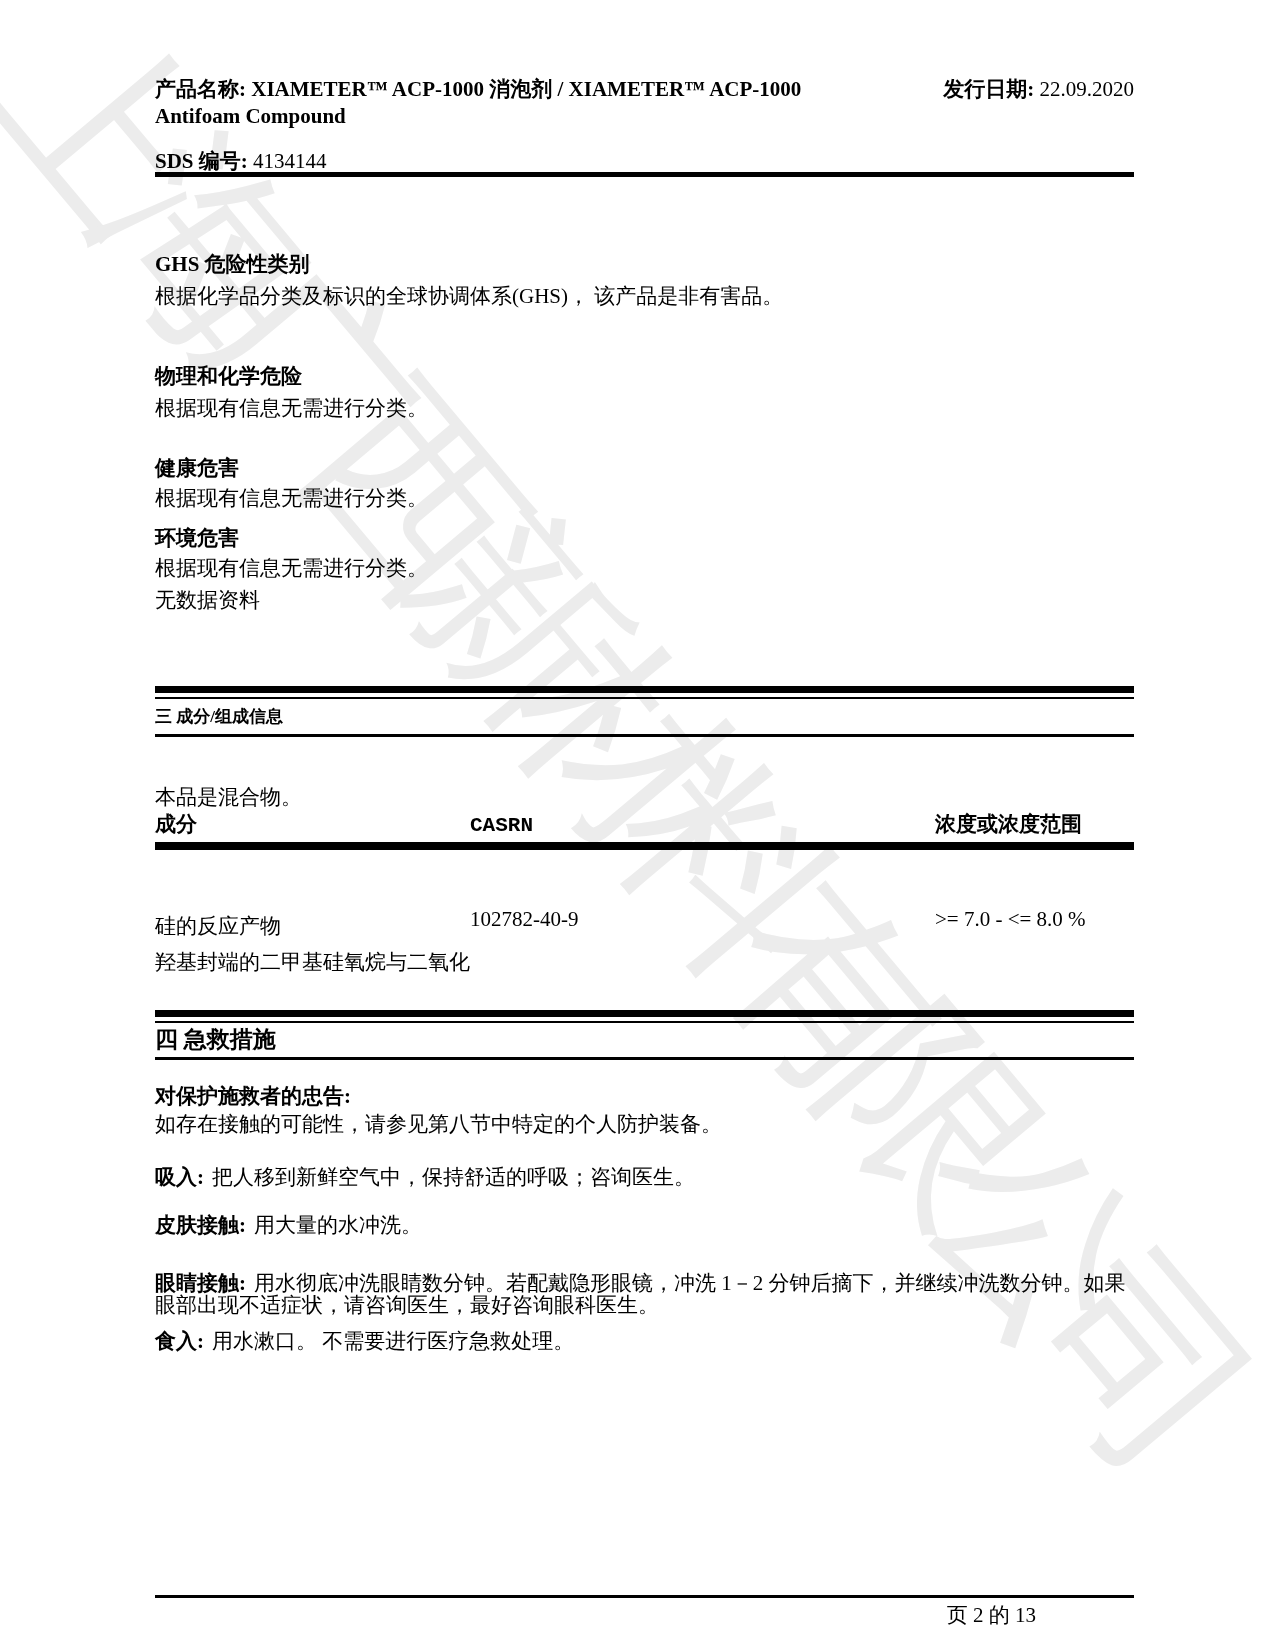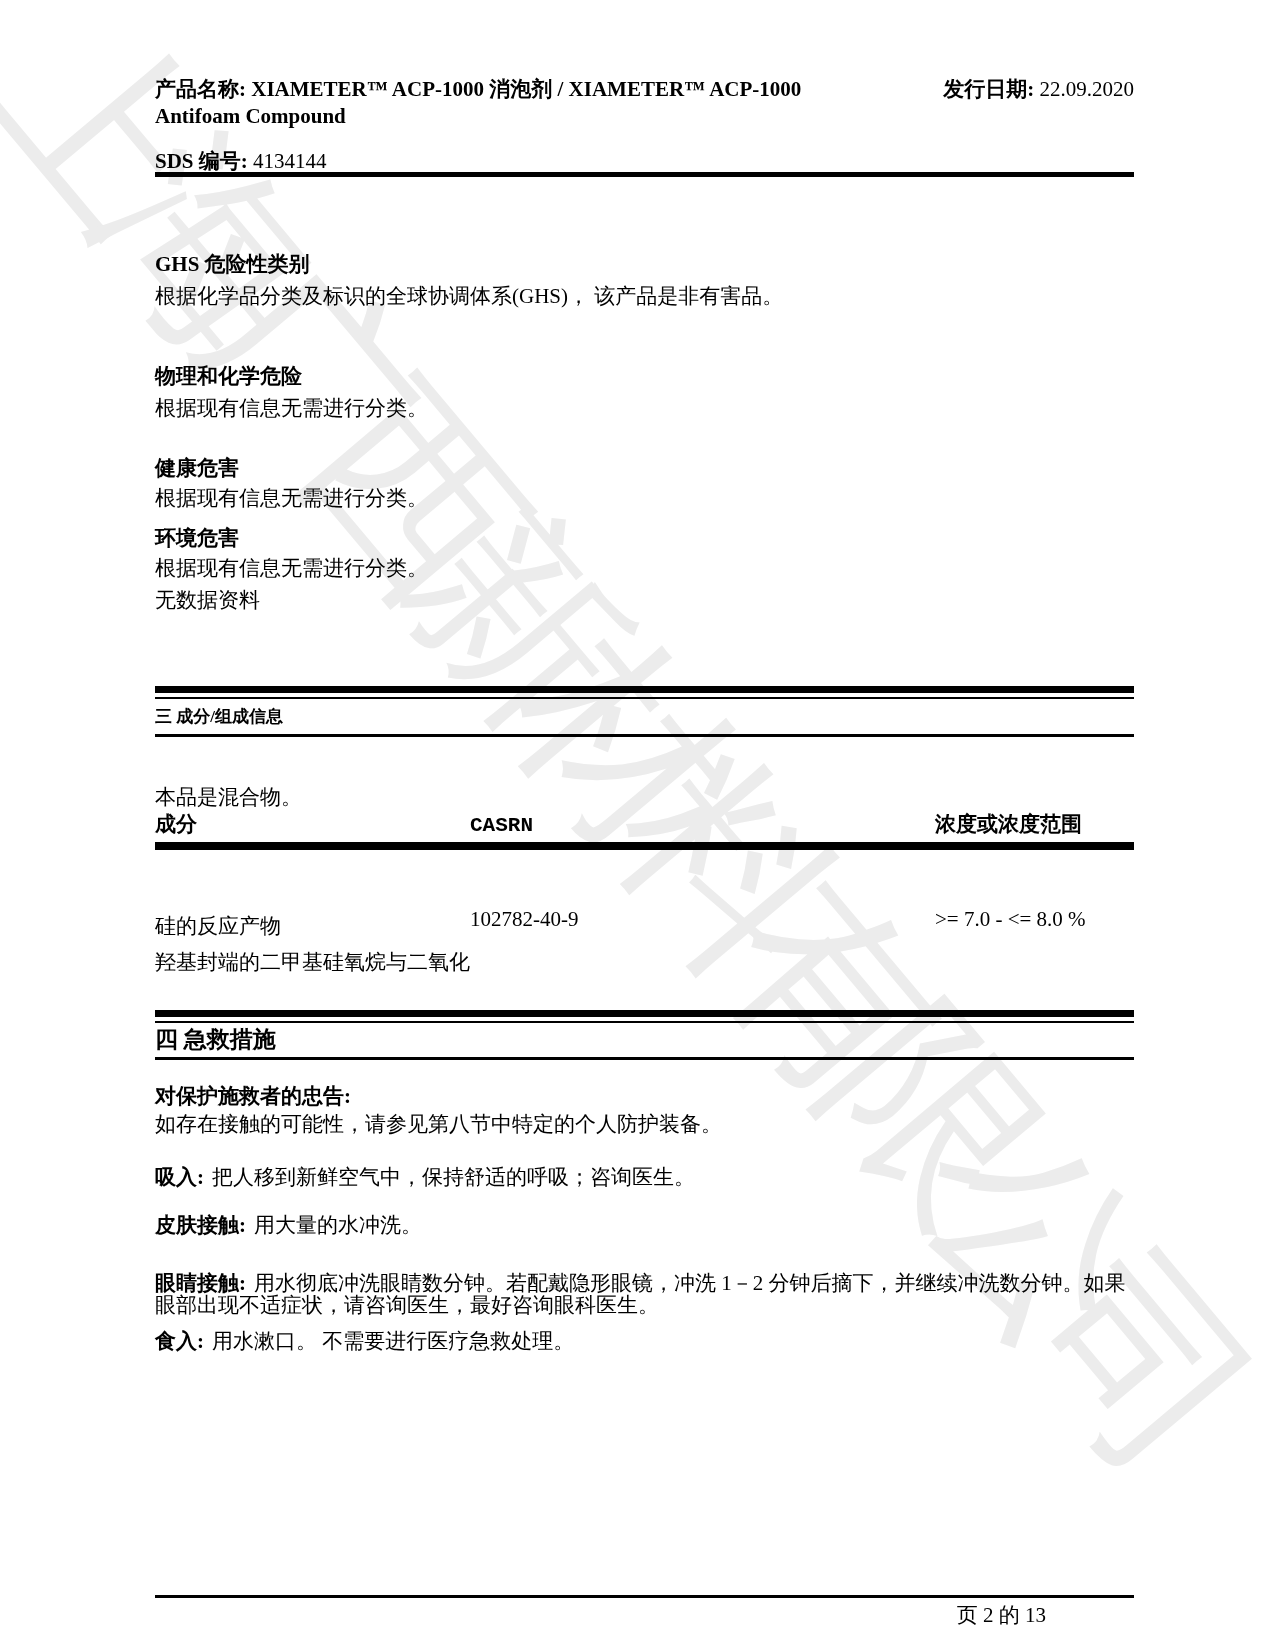--- a/index.html
+++ b/index.html
@@ -44,21 +44,21 @@
   .col3{flex:1;}
   .tbl-row .col1{line-height:36px;}
   .fa-head{margin-top:22px;line-height:28px;}
   .fa-head div{line-height:28px;}
   .fa-item1{margin-top:28px;line-height:22px;}
   .fa-item2{margin-top:26px;line-height:22px;}
   .fa-item3{margin-top:36px;line-height:22px;}
   .fa-item4{margin-top:14px;line-height:22px;}
   .fa-label{font-weight:bold;margin-right:8px;}
   .footer-rule{position:absolute;left:155px;right:141px;top:1595px;height:3px;background:#000;z-index:1;}
-  .footer-text{position:absolute;left:155px;right:141px;top:1604px;text-align:right;padding-right:88px;box-sizing:border-box;line-height:22px;z-index:1;}
+  .footer-text{position:absolute;left:155px;right:151px;top:1604px;text-align:right;padding-right:88px;box-sizing:border-box;line-height:22px;z-index:1;}
 </style>
 </head>
 <body>
 
 <div class="page">
 
   <div class="watermark">上海广西新材料有限公司</div>
 
   <div class="content">
 

